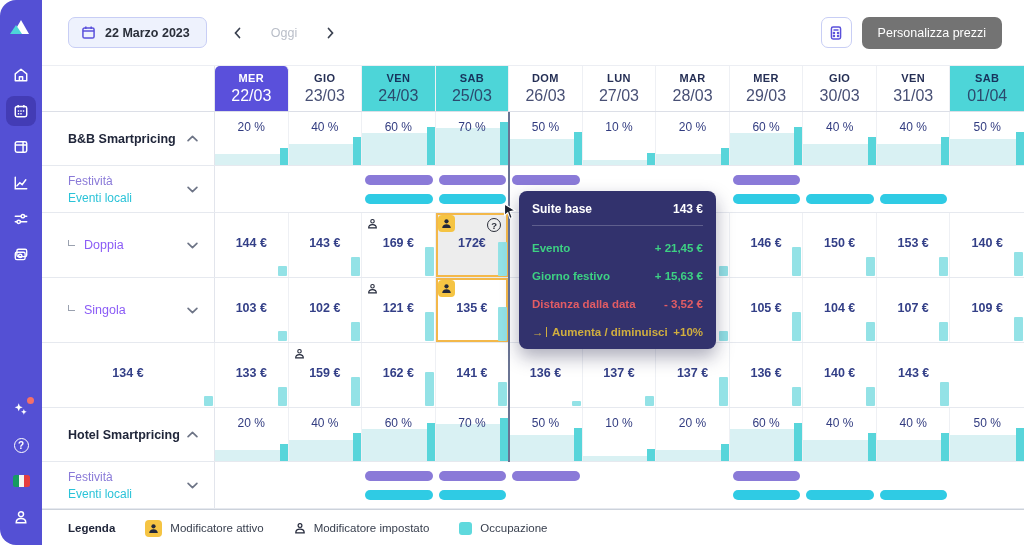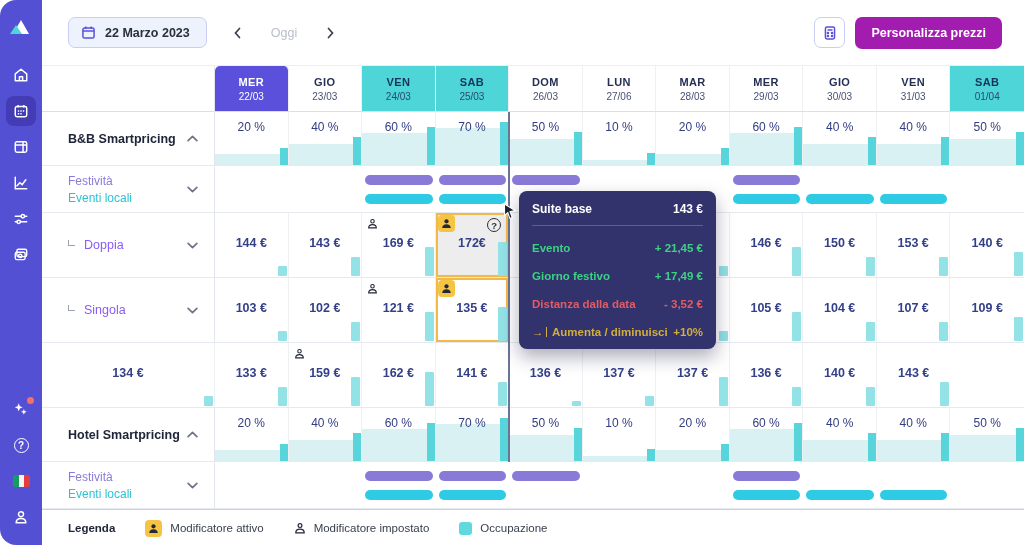--- a/index.html
+++ b/index.html
@@ -23,31 +23,31 @@
   .content{flex:1;display:flex;flex-direction:column;min-width:0;}
   .topbar{height:65px;display:flex;align-items:center;padding:0 22px 0 26px;gap:14px;flex-shrink:0;justify-content:center;}
   .datepicker{display:flex;align-items:center;gap:9px;background:#eef2fd;border:1px solid #c8cef5;
               border-radius:7px;padding:7px 16px 7px 12px;font-size:12.5px;font-weight:bold;color:#2a2f3a;cursor:pointer;}
   .daynav{display:flex;align-items:center;gap:27px;margin-left:10px;}
   .nav-arrow{background:none;border:none;padding:2px;cursor:pointer;display:flex;align-items:center;}
   .today{color:#b9bec8;font-size:12.5px;}
   .tb-right{margin-left:auto;display:flex;gap:10px;align-items:center;}
   .calc-btn{width:31px;height:31px;border:1px solid #c8cef5;border-radius:7px;display:flex;
             align-items:center;justify-content:center;background:#fff;cursor:pointer;}
-  .primary-btn{background:#a21caf;color:#fff;font-size:12.5px;font-weight:bold;border:none;
+  .primary-btn{background:#737373;color:#fff;font-size:12.5px;font-weight:normal;border:none;
                border-radius:7px;padding:9px 16px;cursor:pointer;}
   
   .table-wrap{position:relative;flex:1;border-top:1px solid #eceef3;}
   .grid-row{display:grid;grid-template-columns:173px repeat(11,1fr);}
   .cell{position:relative;border-right:1px solid #eef0f4;}
   .cell.last{border-right:none;}
   .header-row{height:46px;border-bottom:1px solid #dcdfe7;}
   .head-cell{display:flex;flex-direction:column;align-items:center;justify-content:center;gap:3px;cursor:pointer;}
   .head-cell .day{font-size:11px;font-weight:bold;letter-spacing:.4px;color:#252f55;}
-  .head-cell .date{font-size:10px;color:#485075;}
+  .head-cell .date{font-size:16px;color:#485075;}
   .v-purple{background:#5a50db;border-radius:5px 5px 0 0;}
   .v-purple .day,.v-purple .date{color:#fff;}
   .v-teal{background:#4dd5d8;}
   .v-teal .day{color:#17335c;}.v-teal .date{color:#2c4a6e;}
   .hdr-cell{padding-left:26px;display:flex;align-items:center;border-right:1px solid #e2e5ec;}
   .sec-title{font-size:12.5px;font-weight:bold;color:#20263a;}
   .chev{margin-left:auto;margin-right:16px;display:flex;align-items:center;cursor:pointer;}
   .row-occ{height:54px;border-bottom:1px solid #e6e9ef;}
   .occ-cell .pct{position:absolute;top:8px;width:100%;text-align:center;font-size:12px;
                  color:#323c80;z-index:2;}
@@ -238,21 +238,21 @@
             <div class="cell head-cell v-teal">
               <div class="day">SAB</div>
               <div class="date">25/03</div>
             </div>
             <div class="cell head-cell v-plain">
               <div class="day">DOM</div>
               <div class="date">26/03</div>
             </div>
             <div class="cell head-cell v-plain">
               <div class="day">LUN</div>
-              <div class="date">27/06</div>
+              <div class="date">27/03</div>
             </div>
             <div class="cell head-cell v-plain">
               <div class="day">MAR</div>
               <div class="date">28/03</div>
             </div>
             <div class="cell head-cell v-plain">
               <div class="day">MER</div>
               <div class="date">29/03</div>
             </div>
             <div class="cell head-cell v-plain">
@@ -670,21 +670,21 @@
         <div class="tt-head">
           <span>Suite base</span>
           <span>143 €</span>
         </div>
         <div class="tt-row tt-pos">
           <span>Evento</span>
           <span>+ 21,45 €</span>
         </div>
         <div class="tt-row tt-pos">
           <span>Giorno festivo</span>
-          <span>+ 17,49 €</span>
+          <span>+ 15,63 €</span>
         </div>
         <div class="tt-row tt-neg">
           <span>Distanza dalla data</span>
           <span>- 3,52 €</span>
         </div>
         <div class="tt-row tt-adjust">
           <span class="lbl">
             <span>→</span>
               <span class="tt-bar"></span>
             <span>Aumenta / diminuisci</span>

